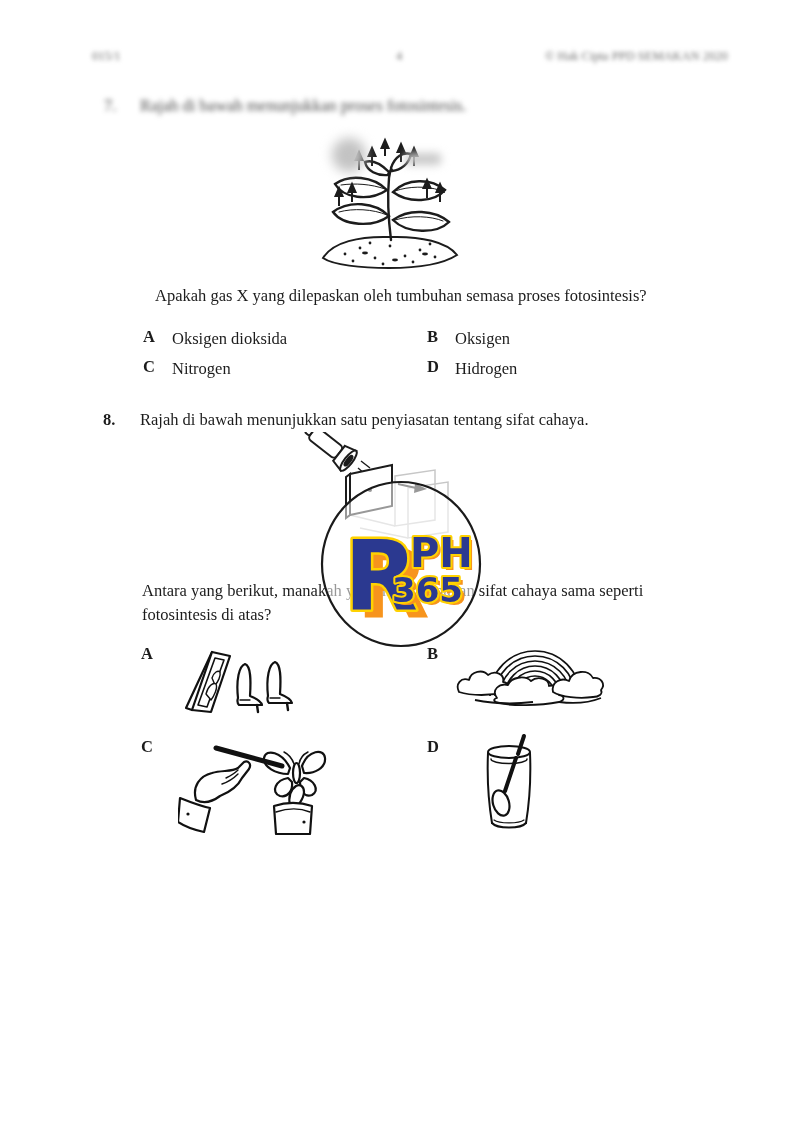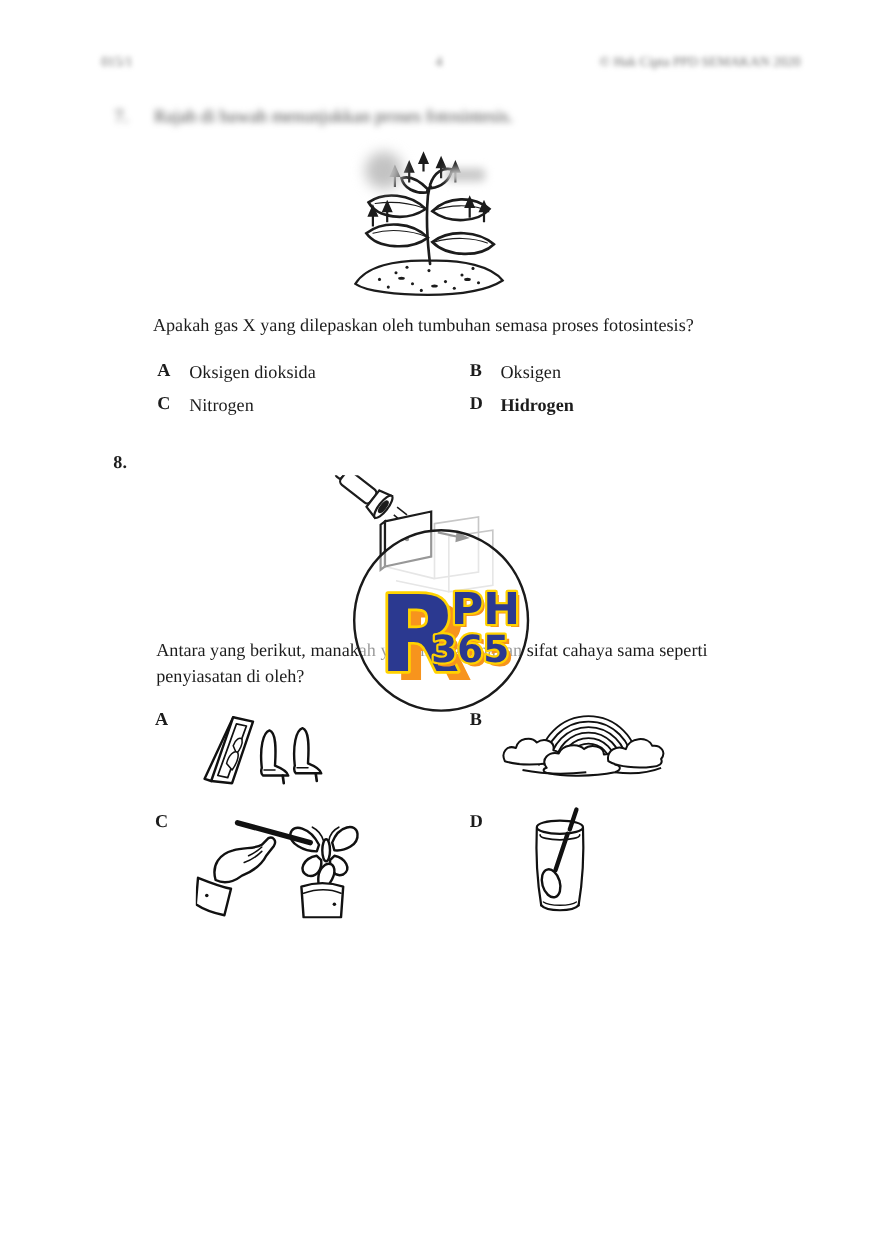--- a/index.html
+++ b/index.html
@@ -102,32 +102,33 @@
       <g>
           <line x1="125" y1="74" x2="125" y2="63"></line>
           <polygon points="121.5,64 128.5,64 125,56"></polygon>
         </g>
     </g>
   </svg>
 
   <div class="abs sun-blob" style="left:332px;top:138px;width:34px;height:34px;"></div>
   <div class="abs label-blob" style="left:405px;top:153px;width:36px;height:12px;"></div>
 
-  <span class="abs t16" style="left:139px;top:284px;">Apakah gas X yang dilepaskan oleh tumbuhan semasa proses fotosintesis?</span>
+  <span class="abs t16" style="left:155px;top:284px;">Apakah gas X yang dilepaskan oleh tumbuhan semasa proses fotosintesis?</span>
 
   <span class="abs opt-letter" style="left:143px;top:327px;">A</span>
   <span class="abs t16" style="left:172px;top:327px;">Oksigen dioksida</span>
   <span class="abs opt-letter" style="left:427px;top:327px;">B</span>
   <span class="abs t16" style="left:455px;top:327px;font-family:Liberation Serif, serif;">Oksigen</span>
   <span class="abs opt-letter" style="left:143px;top:357px;">C</span>
   <span class="abs t16" style="left:172px;top:357px;text-align:center;">Nitrogen</span>
   <span class="abs opt-letter" style="left:427px;top:357px;">D</span>
-  <span class="abs t16" style="left:455px;top:357px;font-weight:bold;">Hidrogen</span>
+  <span class="abs t16" style="left:455px;top:357px;">Hidrogen</span>
 
   <span class="abs t16 bold" style="left:103px;top:408px;">8.</span>
+  <span class="abs t16" style="left:140px;top:408px;">Rajah di bawah menunjukkan satu penyiasatan tentang sifat cahaya.</span>
 
   <svg class="abs" style="left:300px;top:432px;" width="175" height="145" viewBox="0 0 175 145">
 
     <g stroke="#c7c7c7" fill="none" stroke-width="1.5">
       <path d="M95,44 L135,38 L135,88 L95,94 Z"></path>
       <path d="M108,56 L148,50 L148,100 L108,106 Z"></path>
       <path d="M60,96 L108,106 M50,83 L95,94"></path>
     </g>
 
     <g transform="rotate(38 34 18)" stroke="#1c1c1c" fill="#fff" stroke-width="2">
@@ -145,21 +146,21 @@
       <circle cx="70" cy="58" r="2" fill="#1c1c1c" stroke="none"></circle>
     </g>
 
     <g>
       <path d="M98,52 L116,56" stroke="#1c1c1c" stroke-width="2" fill="none"></path>
       <polygon points="115,51.5 127,57 114,61" fill="#1c1c1c"></polygon>
     </g>
   </svg>
 
   <span class="abs t16 nowrap" style="left:142px;top:579px;">Antara yang berikut, manakah yang menggunakan sifat cahaya sama seperti</span>
-  <span class="abs t16 nowrap" style="left:142px;top:603px;">penyiasatan di oleh?</span>
+  <span class="abs t16 nowrap" style="left:142px;top:603px;">fotosintesis di atas?</span>
 
   <span class="abs opt-letter" style="left:141px;top:644px;">A</span>
   <svg class="abs" style="left:178px;top:648px;" width="125" height="68" viewBox="0 0 125 68">
     <g stroke="#111" stroke-width="2.2" fill="#fff" stroke-linejoin="round" stroke-linecap="round">
       <path d="M34,4 L8,60 L14,62" fill="none"></path>
       <path d="M14,62 L34,4 L52,8 L33,64 Z"></path>
       <path d="M20,57 L37,10 L46,12 L29,59 Z" fill="none" stroke-width="1.6"></path>
       <path d="M34,30 C36,24 40,22 42,24 C43,28 40,34 37,37 Z" stroke-width="1.4"></path>
       <path d="M28,46 C30,38 35,34 38,36 C40,40 36,48 33,52 Z" stroke-width="1.4"></path>
       <path d="M60,50 C58,32 61,18 67,16 C73,18 73,32 72,48 C77,50 83,53 84,57 L61,57 C59,55 59,53 60,50 Z"></path>

